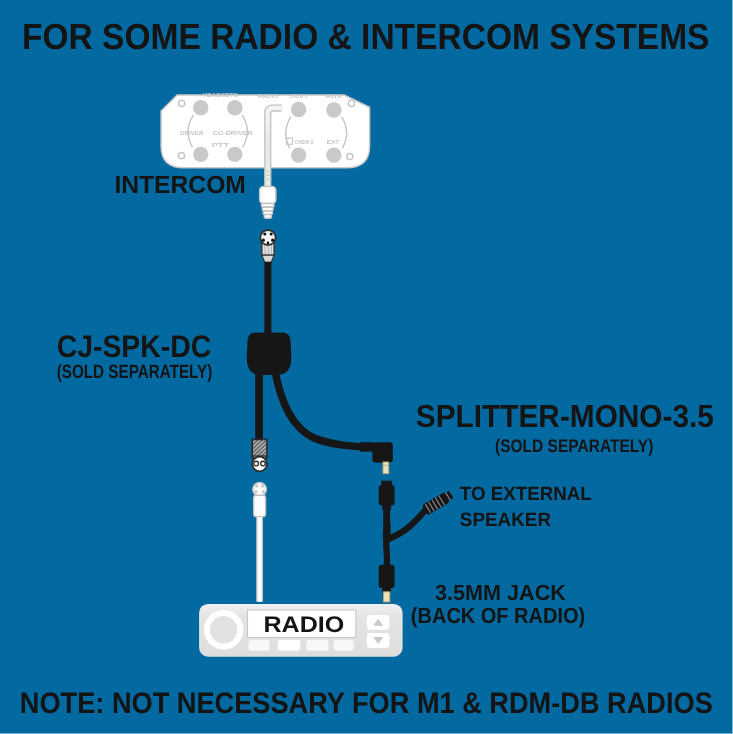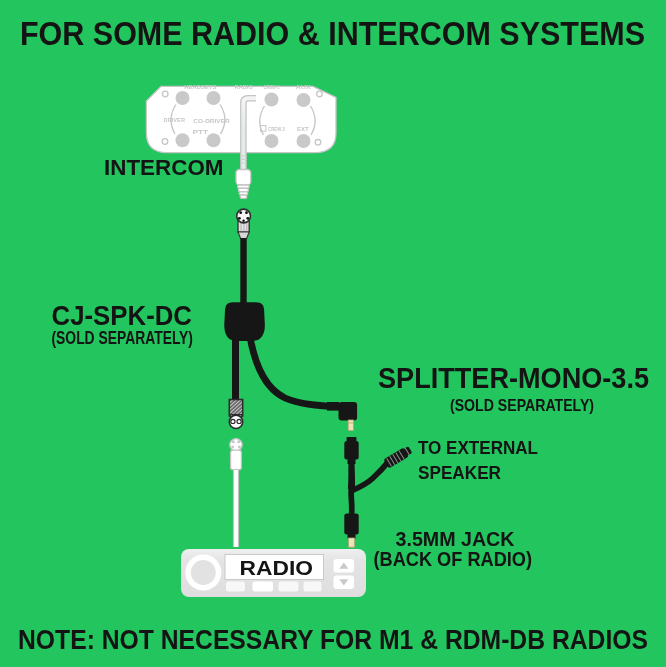--- a/index.html
+++ b/index.html
@@ -1,16 +1,16 @@
 <!DOCTYPE html>
 <html><head>
 <meta charset="utf-8">
 <style>
   html,body{margin:0;padding:0;background:#fff;}
-  #stage{position:relative;width:666px;height:667px;background:#22c55e;overflow:hidden;
+  #stage{position:relative;width:666px;height:667px;background:#0369a1;overflow:hidden;
          font-family:"Liberation Sans",sans-serif;}
   svg{position:absolute;left:0;top:0;}
   text{font-family:"Liberation Sans",sans-serif;font-weight:bold;}
 </style>
 </head>
 <body>
 <div id="stage">
 <svg width="666" height="667" viewBox="0 0 666 667">
   <defs>
     <linearGradient id="radiog" x1="0" y1="0" x2="0" y2="1">

